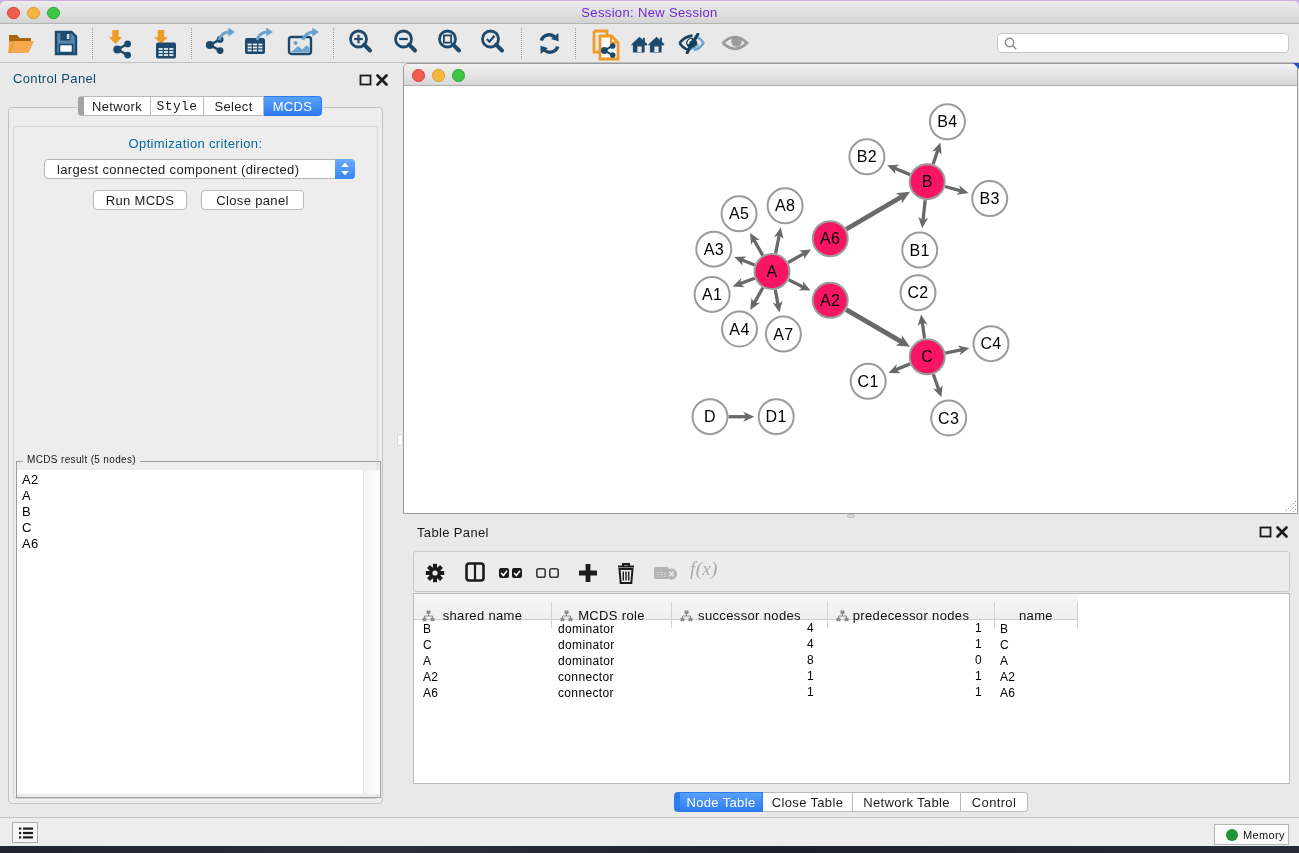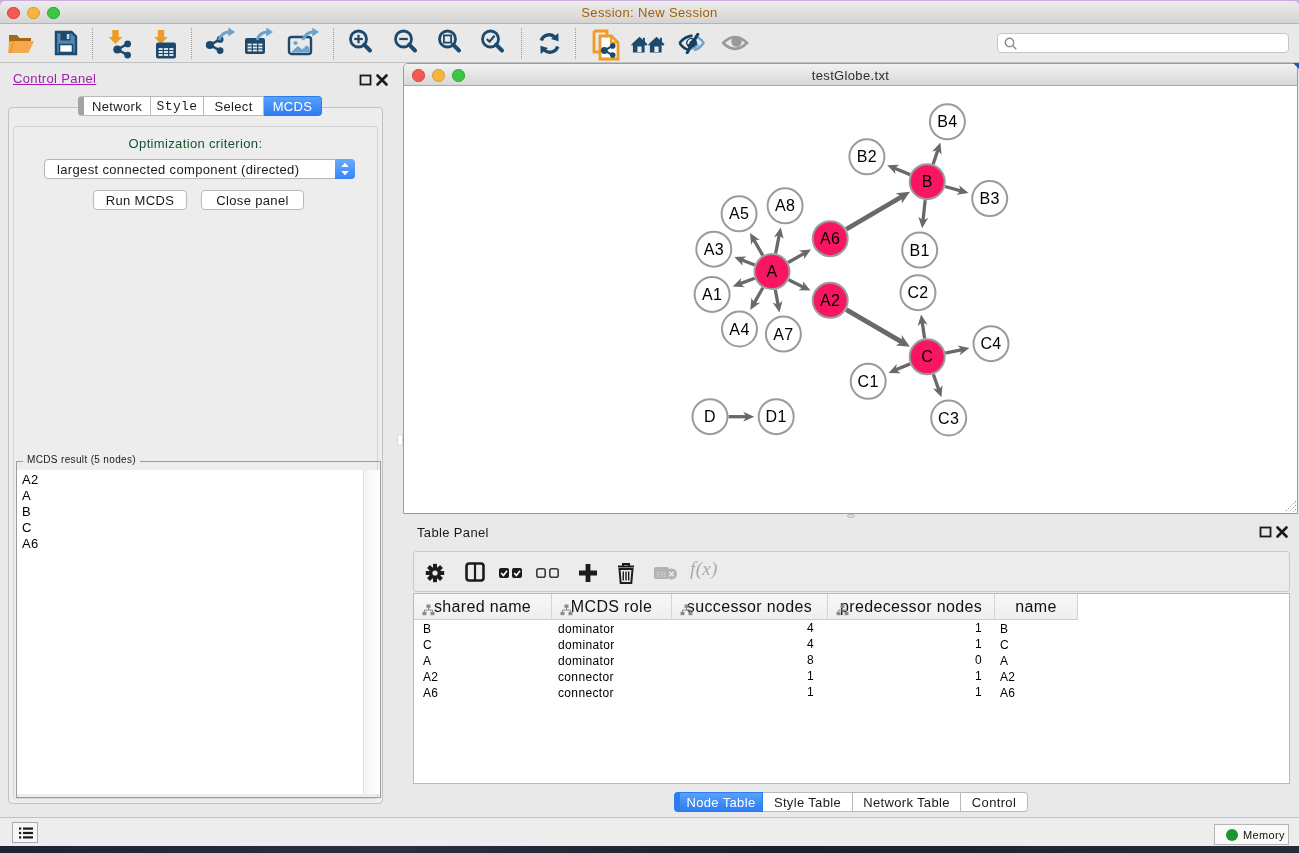--- a/index.html
+++ b/index.html
@@ -6,35 +6,35 @@
 html,body { width:1299px; height:853px; overflow:hidden; }
 body { font-family:"Liberation Sans", sans-serif; background:#e9e9e9; position:relative; letter-spacing:0.35px; }
 .abs { position:absolute; }
 
 #wall-top { left:0; top:0; width:1299px; height:8px; background:#c9aedd; }
 #titlebar { left:0; top:1px; width:1299px; height:23px; background:linear-gradient(#ececec,#d4d4d4); border-radius:5px 5px 0 0; border-bottom:1px solid #b4b4b4; }
 .tl { position:absolute; top:5.5px; width:12.5px; height:12.5px; border-radius:50%; }
 #titlebar .t1 { left:7px;  background:#f25a52; border:0.5px solid #d8433c; }
 #titlebar .t2 { left:27px; background:#f6b53f; border:0.5px solid #dd9b33; }
 #titlebar .t3 { left:47px; background:#3fc546; border:0.5px solid #2fa636; }
-#title-text { left:0; top:5px; width:1299px; text-align:center; font-size:13px; color:#a16207; }
+#title-text { left:0; top:5px; width:1299px; text-align:center; font-size:13px; color:#6d28d9; }
 
 #toolbar { left:0; top:24px; width:1299px; height:39px; background:#e9e9e9; border-bottom:1px solid #c0c0c0; }
 .sep { position:absolute; top:4px; height:31px; width:0; border-left:1px dotted #9a9a9a; }
 #searchbox { left:997px; top:9px; width:292px; height:20px; background:#fff; border:1px solid #c6c6c6; border-radius:4px; }
 
-#cp-title { left:13px; top:71px; font-size:13px; color:#a21caf;text-decoration:underline; }
+#cp-title { left:13px; top:71px; font-size:13px; color:#0c4a6e; }
 #cp-panel { left:8px; top:107px; width:375px; height:697px; background:#ededed; border:1px solid #c2c2c2; border-radius:4px; }
 #cp-inner { left:13px; top:126px; width:365px; height:673px; border:1px solid #d4d4d4; border-radius:3px; }
 .tabset { position:absolute; display:flex; }
 .tabseg { height:20px; font-size:13px; color:#1c1c1c; background:#fff; border:1px solid #b9b9b9; border-left:none; display:flex; align-items:center; justify-content:center; }
 .tabseg.first { border-left:6px solid #a3a3a3; border-radius:4px 0 0 4px; }
 .tabseg.last { border-radius:0 4px 4px 0; }
 .tabseg.sel { background:linear-gradient(#58a2f9,#2d7bf2); border-color:#2d7bf2; color:#fff; }
-#opt-label { left:9px; top:136px; width:373px; text-align:center; font-size:13px; color:#14532d; }
+#opt-label { left:9px; top:136px; width:373px; text-align:center; font-size:13px; color:#0369a1; }
 #dropdown { left:44px; top:159px; width:311px; height:20px; background:#fff; border:1px solid #b5b5b5; border-radius:4px; }
 #dropdown .txt { position:absolute; left:12px; top:2px; font-size:13px; color:#1a1a1a; }
 #dropdown .step { position:absolute; right:-1px; top:-1px; width:20px; height:20px; background:linear-gradient(#6aacfb,#3685f7); border-radius:0 4px 4px 0; }
 .btn { position:absolute; height:20px; background:#fff; border:1px solid #b9b9b9; border-radius:4px; font-size:13px; color:#1a1a1a; display:flex; align-items:center; justify-content:center; }
 #fieldset { left:16px; top:461px; width:365px; height:337px; border:1px solid #9d9d9d; }
 #fieldset-legend { left:23px; top:454px; background:#ededed; padding:0 4px; font-size:10px; color:#1a1a1a; }
 #cp-list { left:17px; top:470px; width:363px; height:324px; background:#fff; padding-top:2px; }
 #cp-list .item { padding-left:5px; font-size:13px; color:#000; height:16px; line-height:16px; }
 #cp-scroll { left:363px; top:470px; width:15px; height:324px; background:linear-gradient(90deg,#f4f4f4,#fdfdfd); border-left:1px solid #e2e2e2; }
 
@@ -47,21 +47,21 @@
 #gcanvas { position:absolute; left:0; top:23px; width:893px; height:310px;text-decoration:underline; }
 #bluecorner { left:1293px; top:63px; width:0; height:0; border-top:7px solid #2353b6; border-left:7px solid transparent; }
 
 #vgrip { left:397px; top:434px; width:6px; height:12px; background:#fdfdfd; border:1px solid #d8d8d8; border-radius:2px; }
 #hgrip { left:847px; top:514px; width:8px; height:4px; background:#d8d8d8; border:1px solid #c0c0c0; border-radius:2px; }
 
 #tp-title { left:417px; top:525px; font-size:13px; color:#1a1a1a; }
 #tp-toolbar { left:413px; top:551px; width:877px; height:41px; background:#ececec; border:1px solid #c9c9c9; border-radius:3px; }
 #tp-table { left:413px; top:593px; width:877px; height:191px; background:#fff; border:1px solid #b9b9b9; }
 #tp-header { position:absolute; left:0; top:0; height:26px; background:linear-gradient(#f7f7f7,#efefef); border-bottom:1px solid #cfcfcf; }
-.hcell { position:absolute; top:0; height:26px; border-right:1px solid #d4d4d4; font-size:16px; color:#111; display:flex; align-items:center; justify-content:center;text-align:center; }
+.hcell { position:absolute; top:8px; height:26px; border-right:1px solid #d4d4d4; font-size:13px; color:#111; display:flex; align-items:center; justify-content:center;text-align:center; }
 .trow { position:absolute; font-size:12px; color:#000; height:16px; line-height:16px; }
 
 
 #statusbar { left:0; top:817px; width:1299px; height:29px; background:#ededed; border-top:1px solid #c2c2c2; }
 #listbtn { left:12px; top:822px; width:26px; height:21px; background:#f6f6f6; border:1px solid #ababab; }
 #membtn { left:1214px; top:824px; width:75px; height:21px; background:#fafafa; border:1px solid #b5b5b5; font-size:11px; color:#111; display:flex; align-items:center; }
 #wall-bottom { left:0; top:846px; width:1299px; height:7px; background:linear-gradient(90deg,#1d2330,#2a2f3e 30%,#1b202c 60%,#262b38); }
 </style>
 </head>
 <body>
@@ -240,21 +240,20 @@
     <div class="item">C</div>
     <div class="item">A6</div>
 </div>
 <div class="abs" id="cp-scroll"></div>
 <div class="abs" id="fieldset-legend">MCDS result (5 nodes)</div>
 <div class="abs" id="gwin">
   <div id="gtitle">
       <div class="tl t1"></div>
       <div class="tl t2"></div>
       <div class="tl t3"></div>
-      <div class="txt">testGlobe.txt</div>
     </div>
   <div id="gcanvas"><svg width="894" height="427" viewBox="0 0 894 427">
         <line x1="358.8" y1="168.5" x2="349.0" y2="151.2" stroke="#696969" stroke-width="3.3"></line>
         <path d="M346.0 145.9 L355.8 153.0 L349.9 152.8 L347.1 158.0 Z" fill="#696969"></path>
         <line x1="371.6" y1="166.5" x2="375.6" y2="146.3" stroke="#696969" stroke-width="3.3"></line>
         <path d="M376.8 140.4 L379.6 152.1 L375.3 148.1 L369.8 150.2 Z" fill="#696969"></path>
         <line x1="350.7" y1="178.0" x2="336.0" y2="172.3" stroke="#696969" stroke-width="3.3"></line>
         <path d="M330.3 170.1 L342.4 169.4 L337.7 172.9 L338.8 178.7 Z" fill="#696969"></path>
         <line x1="350.7" y1="191.2" x2="334.3" y2="197.4" stroke="#696969" stroke-width="3.3"></line>
         <path d="M328.7 199.6 L337.2 191.0 L336.1 196.8 L340.7 200.3 Z" fill="#696969"></path>
@@ -457,21 +456,21 @@
     <div class="trow" style="left:414px;top:74px;width:154px;text-align:right;">1</div>
     <div class="trow" style="left:586px;top:75px;">A2</div>
     <div class="trow" style="left:9px;top:91px;">A6</div>
     <div class="trow" style="left:144px;top:91px;">connector</div>
     <div class="trow" style="left:258px;top:90px;width:142px;text-align:right;">1</div>
     <div class="trow" style="left:414px;top:90px;width:154px;text-align:right;">1</div>
     <div class="trow" style="left:586px;top:91px;">A6</div>
   </div>
 <div class="tabset" style="left:674px; top:792px;">
     <div class="tabseg first sel" style="width:89px;">Node Table</div>
-    <div class="tabseg" style="width:90px;">Style Table</div>
+    <div class="tabseg" style="width:90px;">Close Table</div>
     <div class="tabseg" style="width:108px;">Network Table</div>
     <div class="tabseg last" style="width:67px;">Control</div>
   </div>
 <div class="abs" id="statusbar"></div>
 <div class="abs" id="listbtn">
     <svg class="abs" style="left:5px;top:3px" width="16" height="14" viewBox="0 0 16 14">
       <g fill="#1c1c1c">
         <rect x="1" y="1.5" width="2.2" height="2.2"></rect>
         <rect x="5" y="1.5" width="10" height="2.2"></rect>
         <rect x="1" y="5.9" width="2.2" height="2.2"></rect>

